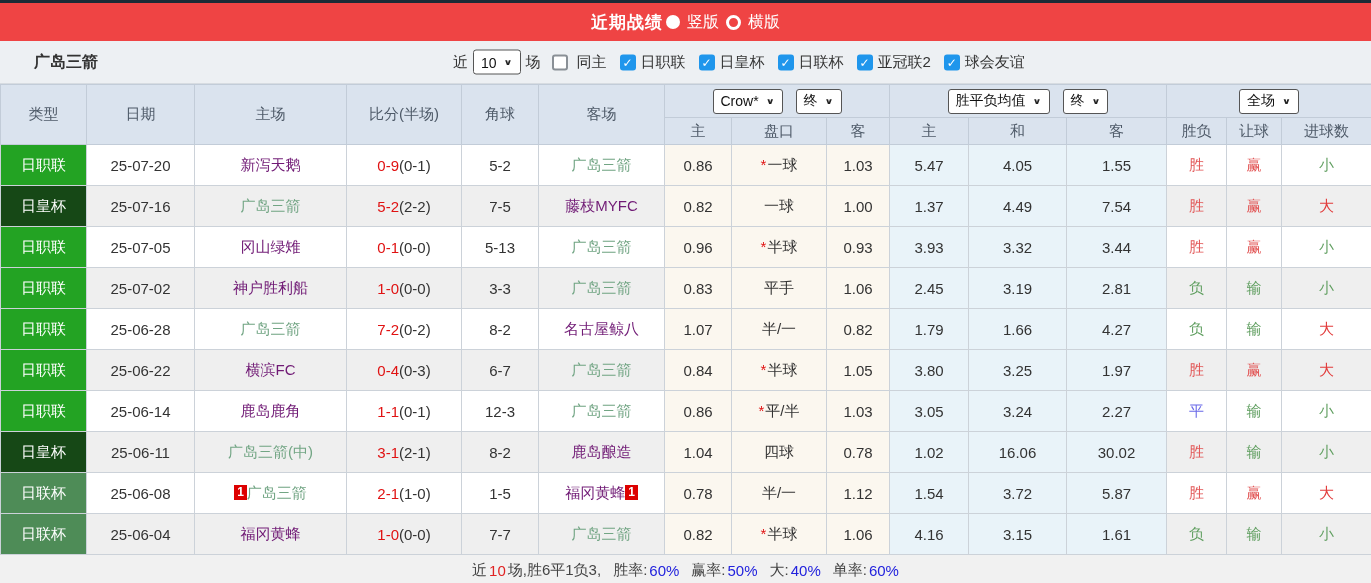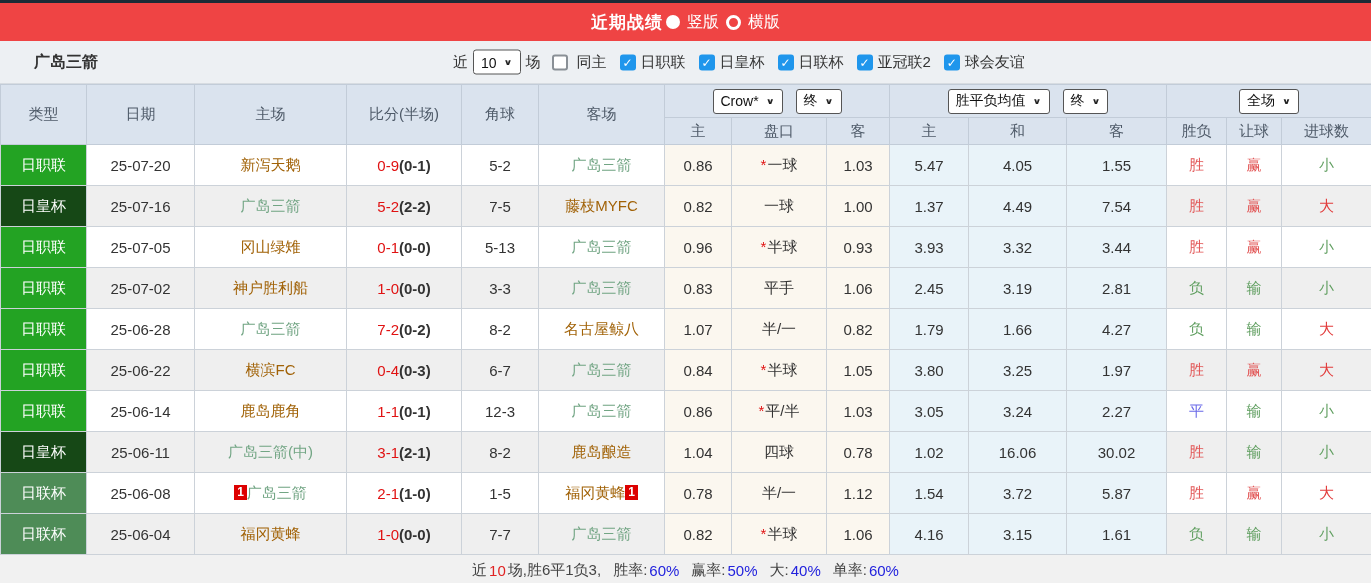--- a/index.html
+++ b/index.html
@@ -39,23 +39,23 @@
   thead tr.h2 th { height: 27px; }
   .hdr-drop { display: flex; align-items: center; justify-content: center; gap: 13px; }
 
   tbody td { height: 41px; font-size: 15px; color: #333; }
   tbody tr.r-odd  td { background: #ffffff; }
   tbody tr.r-even td { background: #efefef; }
   tbody td.c-odds { background: #fbf7ef !important; }
   tbody td.c-avg  { background: #e9f3f9 !important; }
   tbody td.c-type { color: #fff; font-size: 15px; }
   .team-hl { color: #72a584; }
-  .team-dk { color: #a16207; }
+  .team-dk { color: #701a75; }
   .score-ft { color: #e01212; }
-  .score-ht { color: #333; font-weight: bold; }
+  .score-ht { color: #333; }
   .star { color: #e01212; margin-right: 1px; }
   .card { display: inline-block; background: #dd0000; color: #fff; font-size: 12px; font-weight: bold;
           line-height: 15px; padding: 0 3px; vertical-align: 2px; }
 
   .footer { height: 31px; background: #f1f1f1; display: flex; align-items: center; justify-content: center;
             font-size: 15px; color: #444; gap: 2px; }
   .footer .red { color: #e02222; }
   .footer .blue { color: #2222dd; }
   .footer .gap { margin-left: 10px; }
 </style>

